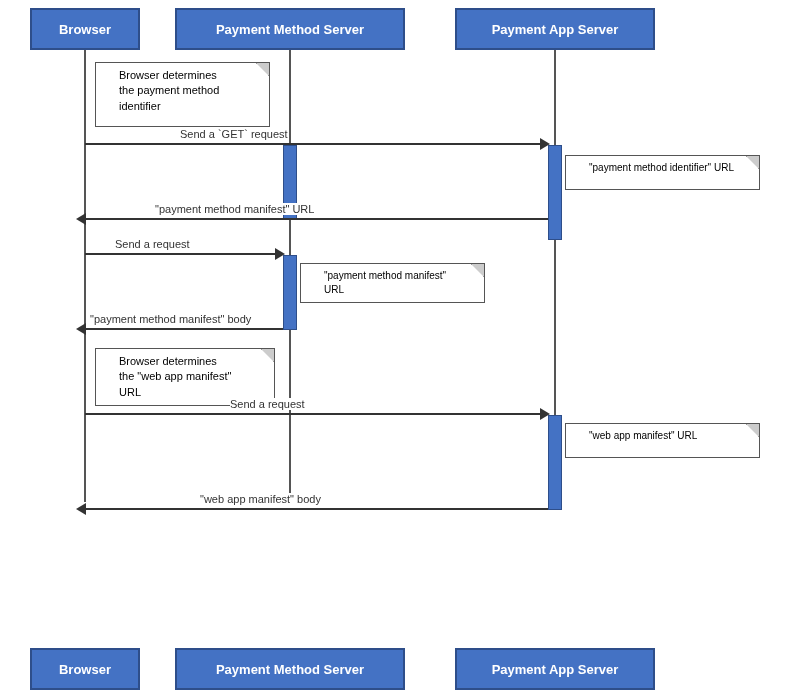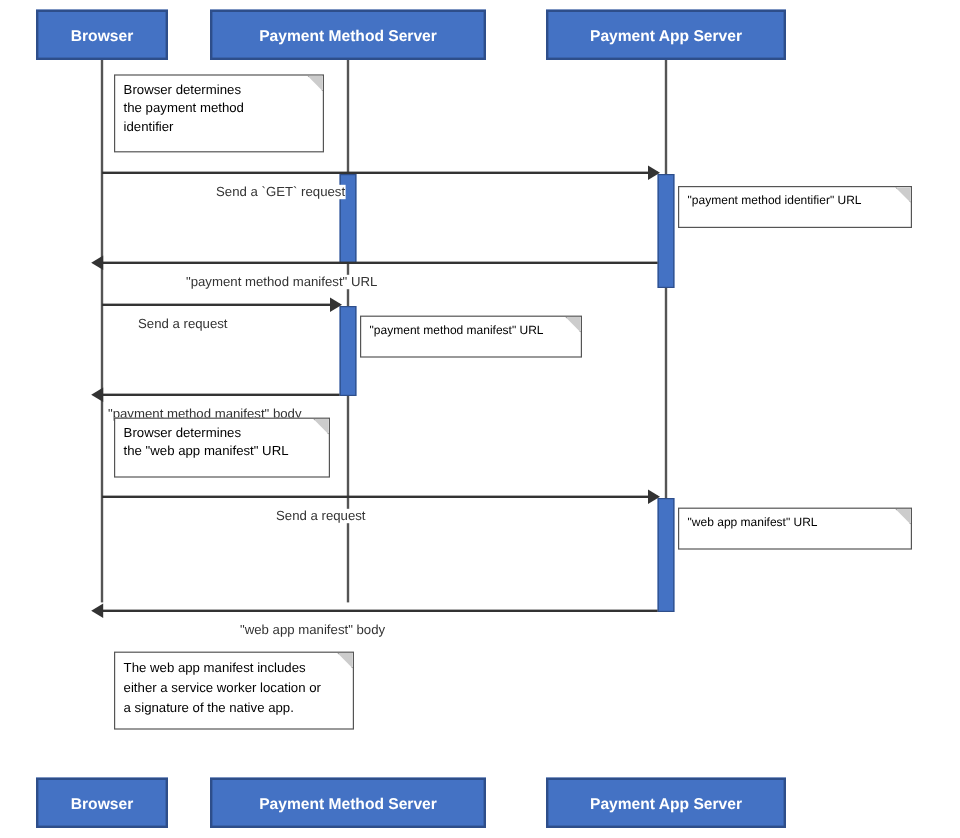--- a/index.html
+++ b/index.html
@@ -49,21 +49,21 @@
       width: 14px;
       background: #4472C4;
       border: 1px solid #2E4E8A;
     }
 
     
     .note-box {
       position: absolute;
       background: #fff;
       border: 1px solid #555;
-      padding: 5px 7px;
+      padding: 5px 23px;
       font-size: 11px;
       line-height: 1.4;
     }
     .note-box::after {
       content: '';
       position: absolute;
       top: 0;
       right: 0;
       width: 12px;
       height: 12px;
@@ -72,21 +72,20 @@
       border-bottom: 1px solid #555;
       clip-path: polygon(0 0, 100% 0, 100% 100%);
     }
 
     
     .arrow-label {
       position: absolute;
       font-size: 11px;
       color: #333;
       background: #fff;
-      margin-top: 26px;
     }
 
     
     .footer-box {
       position: absolute;
       background: #4472C4;
       color: white;
       font-weight: bold;
       font-size: 13px;
       text-align: center;
@@ -180,17 +179,14 @@
   <div class="note-box" style="left:565px; top:423px; width:195px; min-height:35px; font-size:10px;">
     <span>"web app manifest" URL</span>
   </div>
 
   <div style="position:absolute; top:508px; left:85px; width:463px; height:2px; background:#333;"></div>
   <div style="position:absolute; top:503px; left:76px; width:0; height:0;
               border-top:6px solid transparent; border-bottom:6px solid transparent;
               border-right:10px solid #333;"></div>
   <div class="arrow-label" style="left:200px; top:493px;">"web app manifest" body</div>
 
-  <div class="note-box" style="left:95px; top:543px; width:200px; min-height:65px; line-height:1.5;">
-    <span>The web app manifest includes<br>either a service worker location or<br>a signature of the native app.</span>
-  </div>
 
 </div>
 
 </body></html>

